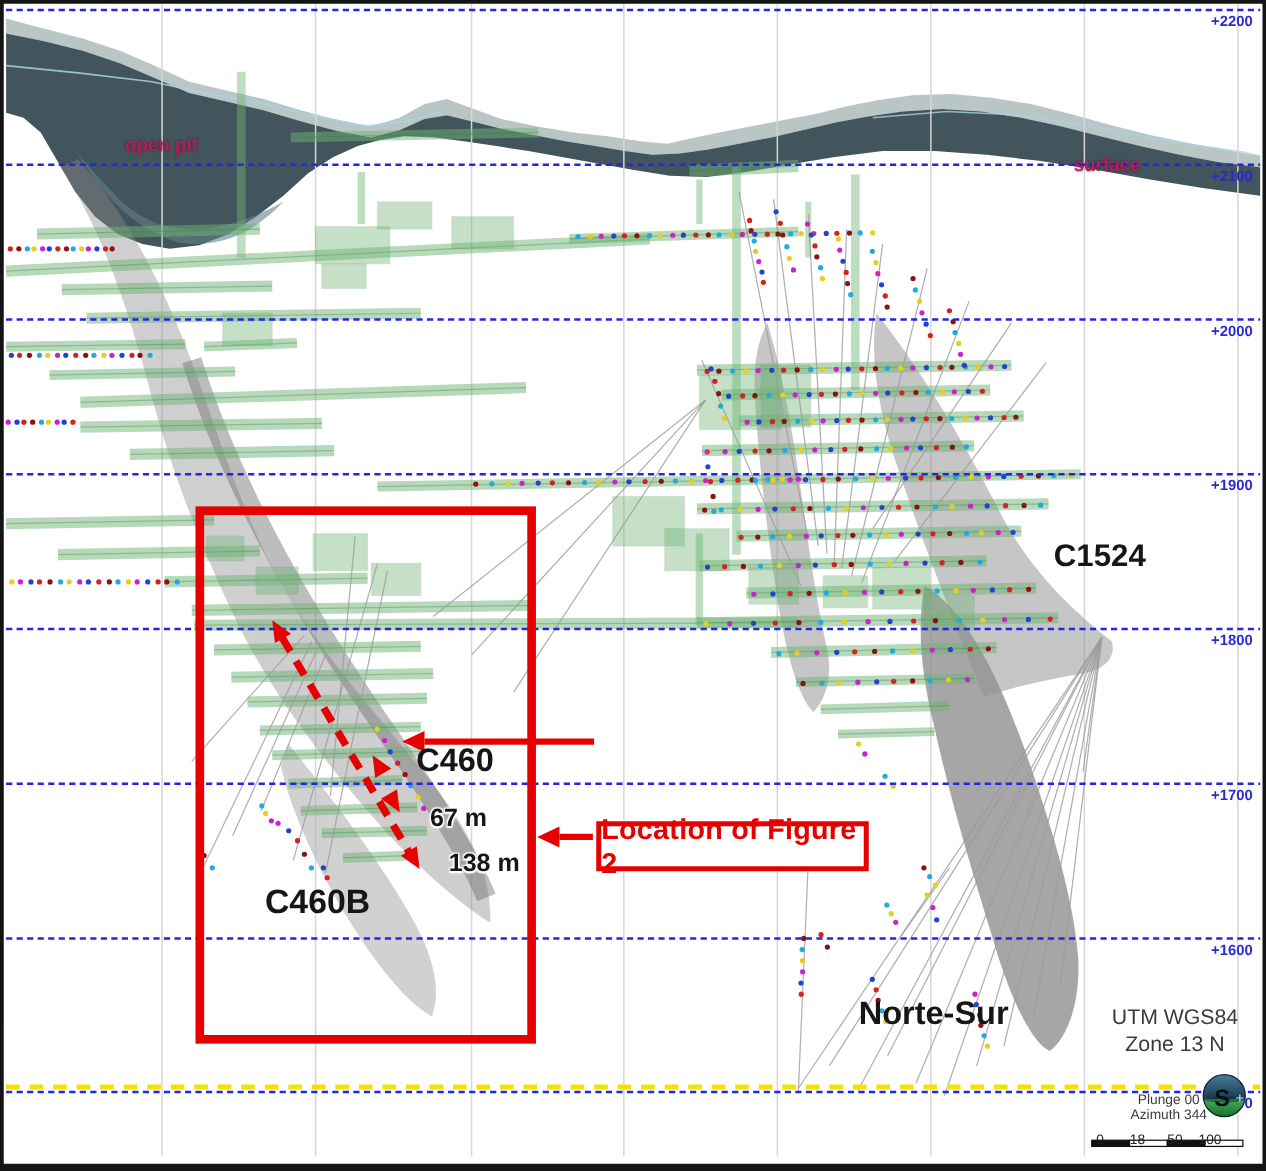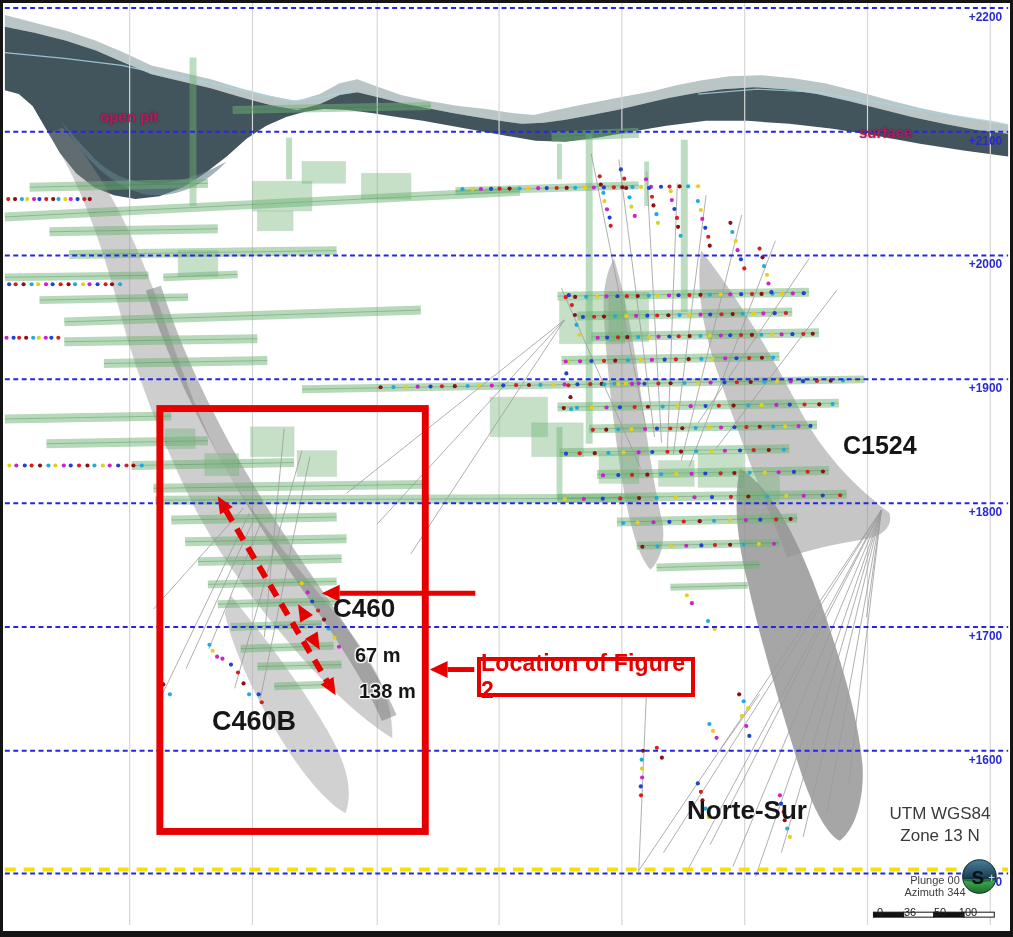--- a/index.html
+++ b/index.html
@@ -681,36 +681,36 @@
     </svg>
 
   <div class="lbl lbl-white" style="left:97px;top:105px;">open pit</div>
   <div class="lbl lbl-white" style="left:856px;top:121px;">surface</div>
 
   <div class="lbl lbl-zone" style="left:330px;top:590px;font-size:26px;">C460</div>
   <div class="lbl lbl-zone" style="left:209px;top:703px;font-size:27px;">C460B</div>
   <div class="lbl lbl-zone" style="left:840px;top:428px;font-size:25px;">C1524</div>
   <div class="lbl lbl-zone" style="left:684px;top:792px;font-size:26px;">Norte-Sur</div>
 
-  <div class="lbl lbl-zone halo" style="left:352px;top:641px;font-size:20px;">67 m</div>
+  <div class="lbl lbl-zone halo" style="left:341px;top:641px;font-size:20px;">67 m</div>
   <div class="lbl lbl-zone halo" style="left:356px;top:677px;font-size:20px;">138 m</div>
 
   <div class="anno-box" style="left:474px;top:654px;width:210px;height:32px;">
     <span>Location of Figure 2</span>
   </div>
 
   <div class="lbl footer-text" style="left:872px;top:800px;width:130px;">
     <div>UTM WGS84</div>
     <div>Zone 13 N</div>
   </div>
   <div class="lbl small-text" style="left:882px;top:871px;width:100px;">
     <div>Plunge 00</div>
     <div>Azimuth 344</div>
   </div>
 
   <div id="scalebar-ticks">
       <div class="tick" style="left: 877px;">0</div>
-      <div class="tick" style="left: 907px;">36</div>
+      <div class="tick" style="left: 907px;">18</div>
       <div class="tick" style="left: 937px;">50</div>
       <div class="tick" style="left: 967px; margin-top: 44px;">75</div>
       <div class="tick" style="left: 965px;">100</div>
     </div>
 </div>
 
 </body></html>

